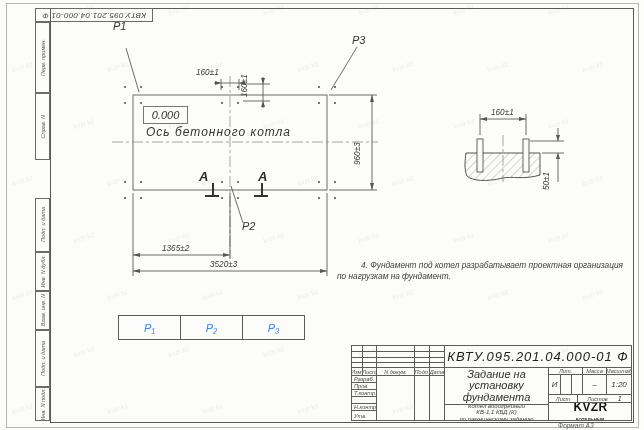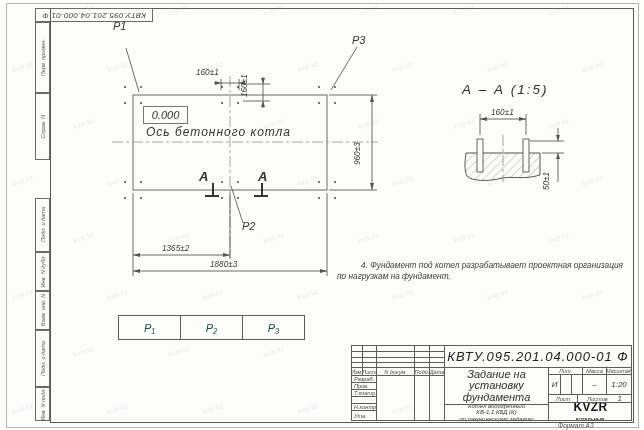--- a/index.html
+++ b/index.html
@@ -26,21 +26,21 @@
   .dim{font-size:8.2px;font-style:italic;color:#3c3c3c;white-space:nowrap;}
   .rot{transform:rotate(-90deg);transform-origin:left bottom;}
   .elev-box{left:143px;top:106px;width:43px;height:16px;border:1px solid #777;
          display:flex;align-items:center;justify-content:center;}
   .elev-box span{font-size:11px;font-style:italic;color:#333;}
   .axis-label{left:146px;top:125px;font-size:12px;font-style:italic;color:#333;letter-spacing:1px;}
   .sec-letter{font-size:13px;font-style:italic;color:#2e2e2e;font-weight:bold;}
   .sec-title{left:462px;top:82px;font-size:13.5px;font-style:italic;color:#2e2e2e;letter-spacing:2px;}
   
   .loadtable{left:118px;top:315px;border-collapse:collapse;}
-  .loadtable td{border:1px solid #5c5c5a;width:59px;text-align:center;font-style:italic;color:#14532d;}
+  .loadtable td{border:1px solid #5c5c5a;width:59px;text-align:center;font-style:italic;color:#3b82f6;}
   .loadtable tr:first-child td{height:22px;font-size:12px;}
   .loadtable tr:last-child td{height:21px;font-size:11px;}
   
   .notes{left:337px;top:260px;width:294px;}
   .notes p{margin:0;font-size:8.3px;line-height:10.6px;font-style:italic;color:#3c3c3c;
          text-indent:24px;}
   
   #titleblock{left:351px;top:345px;width:281px;height:76px;}
   .tcell{position:absolute;border:1px solid #5c5c5a;box-sizing:border-box;
          display:flex;align-items:center;justify-content:center;overflow:hidden;}
@@ -240,23 +240,22 @@
     <span>0.000</span>
   </div>
   <div class="abs axis-label">Ось бетонного котла</div>
   <div class="abs sec-letter" style="left:199px;top:169px;">А</div>
   <div class="abs sec-letter" style="left:258px;top:169px;">А</div>
 
   <div class="abs dim" style="left:196px;top:68px;">160±1</div>
   <div class="abs dim rot" style="left:249px;top:88px;">160±1</div>
   <div class="abs dim rot" style="left:362px;top:156px;">960±3</div>
   <div class="abs dim" style="left:162px;top:244px;">1365±2</div>
-  <div class="abs dim" style="left:210px;top:260px;">1880±3</div>
-
-  <div class="abs sec-title">А – А (1:5)</div>
+  <div class="abs dim" style="left:210px;top:260px;">3520±3</div>
+
   <div class="abs dim" style="left:491px;top:108px;">160±1</div>
   <div class="abs dim rot" style="left:551px;top:181px;">50±1</div>
 
   <table class="abs loadtable">
     <tbody>
       <tr>
         <td>P₁</td>
         <td>P₂</td>
         <td>P₃</td>
       </tr>

